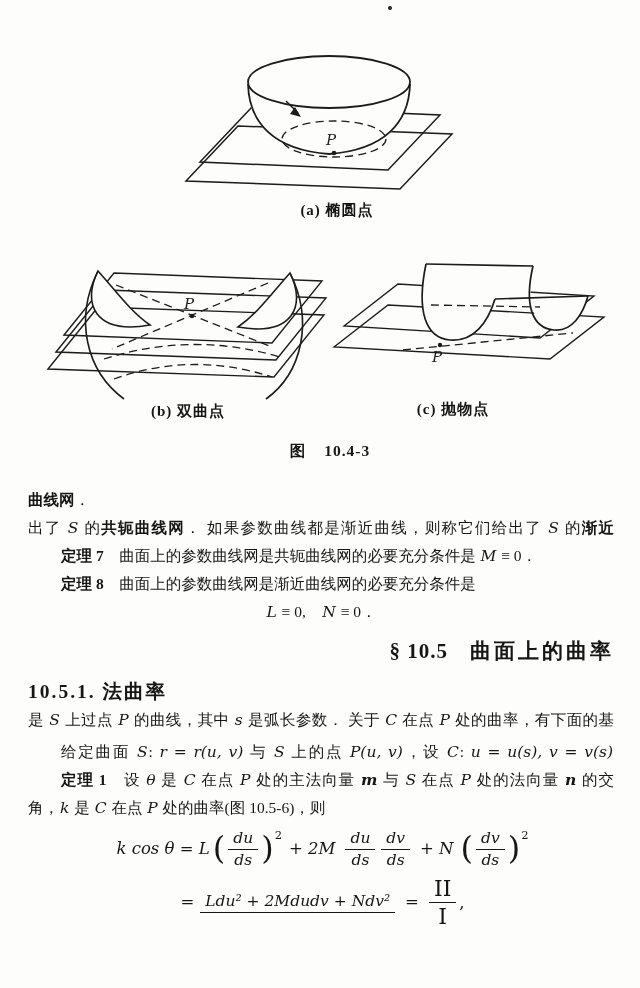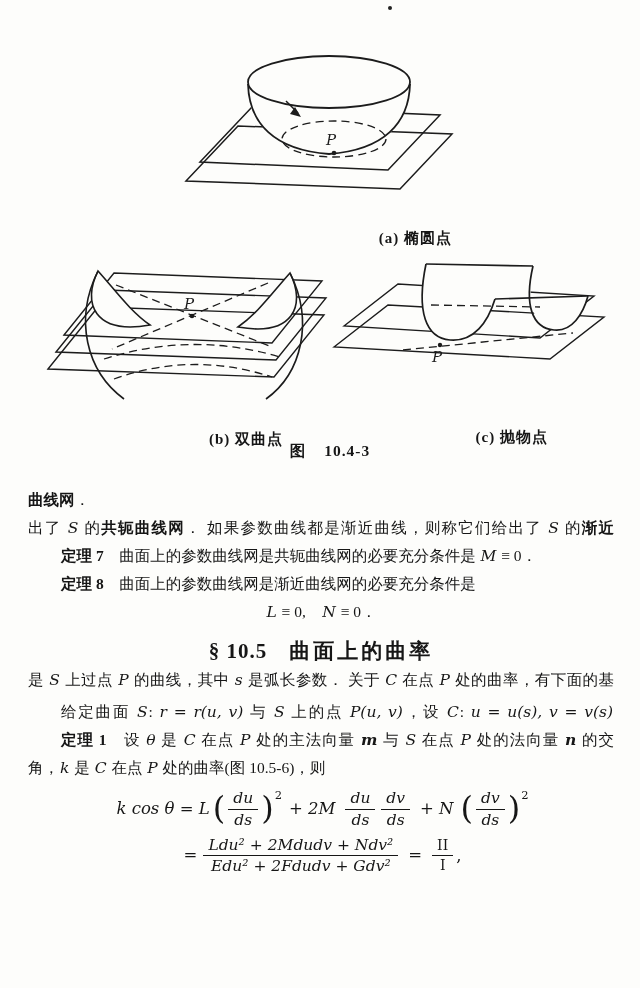--- a/index.html
+++ b/index.html
@@ -10,55 +10,55 @@
     overflow:hidden;
   }
   .speck { position:absolute; background:#222; border-radius:50%; }
   .s1 { left:388px; top:6px; width:4px; height:4px; }
 
   .fig { position:absolute; }
   .fig-a { left:138px; top:40px;  width:365px; height:185px; }
   .fig-b { left:38px;  top:253px; width:290px; height:152px; }
   .fig-c { left:328px; top:250px; width:278px; height:148px; }
 
-  .cap { position:absolute; text-align:right; font-size:15px; font-weight:600; letter-spacing:1px;margin-top:28px; }
+  .cap { position:absolute; text-align:center; font-size:15px; font-weight:600; letter-spacing:1px; }
   .cap-a { left:222px; top:201px; width:230px; }
   .cap-b { left:93px;  top:402px; width:190px; }
   .cap-c { left:358px; top:400px; width:190px; }
 
   .figlabel { position:absolute; left:225px; top:441px; width:210px; text-align:center;
               font-size:15.5px; font-weight:600; letter-spacing:1px; }
   .figlabel .figno { margin-left:18px; }
 
   .text-col { position:absolute; left:28px; top:486px; width:586px; }
   .tl { font-size:15.5px; line-height:28px; }
   .jl { text-align:justify; text-align-last:justify; }
   .ind { text-indent:33px; }
   .center { text-align:center; text-align-last:center; }
   .b { font-weight:bold; }
   .i { font-style:italic; font-family:"DejaVu Serif","Liberation Serif",serif; padding:0 1px; }
 
-  .sec { text-align:center; font-size:21px; font-weight:bold; letter-spacing:1px;
-         margin:10px 0 0; line-height:30px; }
+  .sec { text-align:right; font-size:21px; font-weight:bold; letter-spacing:1px;
+         margin:10px 0 12px; line-height:30px; }
   .sec .sec-title { margin-left:22px; letter-spacing:3px; }
   .subsec { font-size:19.5px; font-weight:bold; letter-spacing:2px;
             margin:6px 0 0; line-height:28px; }
   .p2start { margin-top:4px; }
 
   .formula { text-align:center; text-align-last:center; font-size:16.5px;
              font-family:"DejaVu Serif","Liberation Serif",serif; }
   .f1 { margin-top:6px; }
   .f2 { margin-top:8px; }
   .mi { font-style:italic; margin:0 3px; }
   .op { margin:0 7px;font-style:italic; }
   .frac { display:inline-block; vertical-align:middle; text-align:left;
           font-style:italic; margin:0 3px; font-size:15.5px; }
   .frac .fn { display:block; border-bottom:1.4px solid #161616; padding:0 5px 2px; line-height:1.08; }
   .frac .fd { display:block; padding-top:2px; line-height:1.08; }
-  .frac.rm { font-style:normal; font-size:14px; }
+  .frac.rm { font-style:normal; font-size:22px; }
   .bp { font-size:32px; font-style:normal; line-height:0; vertical-align:middle; position:relative; top:-2px; }
   .msup { font-size:11.5px; font-style:normal; vertical-align:15px; margin-left:1px; }
 
   .footer { position:absolute; left:32px; top:1004px; font-size:15.5px; font-weight:bold; letter-spacing:2px; }
 
   .svglbl { font-family:"DejaVu Serif","Liberation Serif",serif; font-style:italic;
             font-size:15px; fill:#1c1c1c; }
 </style>
 </head>
 <body>
@@ -136,29 +136,30 @@
   <div class="text-col">
     <div class="tl"><span class="b">曲线网</span><span>．</span></div>
     <div class="tl jl"><span>出了 </span><span class="i">S</span><span> 的</span><span class="b">共轭曲线网</span><span>． 如果参数曲线都是渐近曲线，则称它们给出了 </span><span class="i">S</span><span> 的</span><span class="b">渐近</span></div>
     <div class="tl ind"><span class="b">定理 7</span><span>　曲面上的参数曲线网是共轭曲线网的必要充分条件是 </span><span class="i">M</span><span> ≡ 0．</span></div>
     <div class="tl ind"><span class="b">定理 8</span><span>　曲面上的参数曲线网是渐近曲线网的必要充分条件是</span></div>
     <div class="tl center"><span class="i">L</span><span> ≡ 0,　</span><span class="i">N</span><span> ≡ 0．</span></div>
 
     <h2 class="sec">
       <span>§ 10.5</span><span class="sec-title">曲面上的曲率</span>
     </h2>
+    <h3 class="subsec">10.5.1. 法曲率</h3>
 
     <div class="tl jl"><span>是 </span><span class="i">S</span><span> 上过点 </span><span class="i">P</span><span> 的曲线，其中 </span><span class="i">s</span><span> 是弧长参数． 关于 </span><span class="i">C</span><span> 在点 </span><span class="i">P</span><span> 处的曲率，有下面的基</span></div>
     <div class="tl jl ind p2start"><span>给定曲面 </span><span class="i">S</span><span>: </span><span class="i">r = r(u, v)</span><span> 与 </span><span class="i">S</span><span> 上的点 </span><span class="i">P(u, v)</span><span>，设 </span><span class="i">C</span><span>: </span><span class="i">u = u(s), v = v(s)</span></div>
     <div class="tl jl ind"><span class="b">定理 1</span><span>　设 </span><span class="i">θ</span><span> 是 </span><span class="i">C</span><span> 在点 </span><span class="i">P</span><span> 处的主法向量 </span><span class="b i">m</span><span> 与 </span><span class="i">S</span><span> 在点 </span><span class="i">P</span><span> 处的法向量 </span><span class="b i">n</span><span> 的交</span></div>
     <div class="tl"><span>角，</span><span class="i">k</span><span> 是 </span><span class="i">C</span><span> 在点 </span><span class="i">P</span><span> 处的曲率(图 10.5-6)，则</span></div>
 
     <div class="formula f1">
       <span class="mi">k cos θ = L</span><span class="bp">(</span><span class="frac"><span class="fn">du</span><span class="fd">ds</span></span><span class="bp">)</span><span class="msup">2</span><span class="mi op">+ 2M</span><span class="frac"><span class="fn">du</span><span class="fd">ds</span></span><span class="frac"><span class="fn">dv</span><span class="fd">ds</span></span><span class="mi op">+ N</span><span class="bp">(</span><span class="frac"><span class="fn">dv</span><span class="fd">ds</span></span><span class="bp">)</span><span class="msup">2</span>
     </div>
 
     <div class="formula f2">
-      <span class="mi">=</span><span class="frac"><span class="fn">Ldu² + 2Mdudv + Ndv²</span><span class="fd">Edu² + 2Fdudv + Gdv²</span></span><span class="mi op">=</span><span class="frac rm"><span class="fn">II</span><span class="fd">I</span></span><span>,</span>
+      <span class="mi">=</span><span class="frac"><span class="fn">Ldu² + 2Mdudv + Ndv²</span></span><span class="mi op">=</span><span class="frac rm"><span class="fn">II</span><span class="fd">I</span></span><span>,</span>
     </div>
   </div>
 
   <div class="footer">· 410 ·</div>
 </div>
 
 </body></html>

